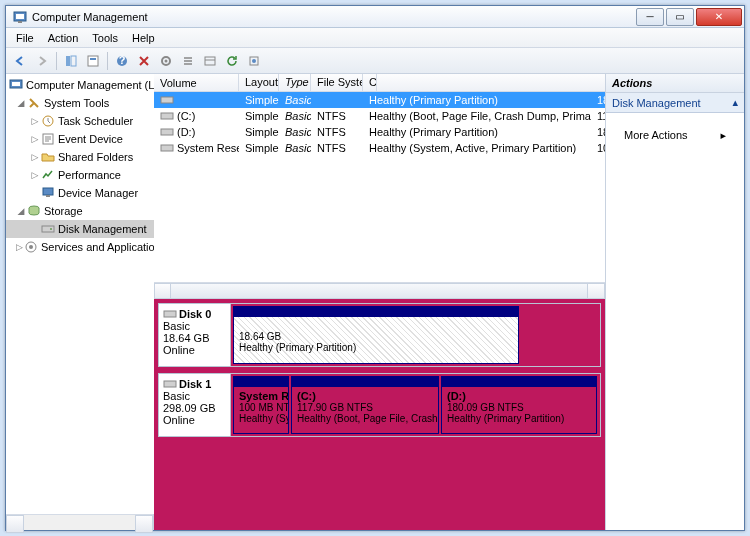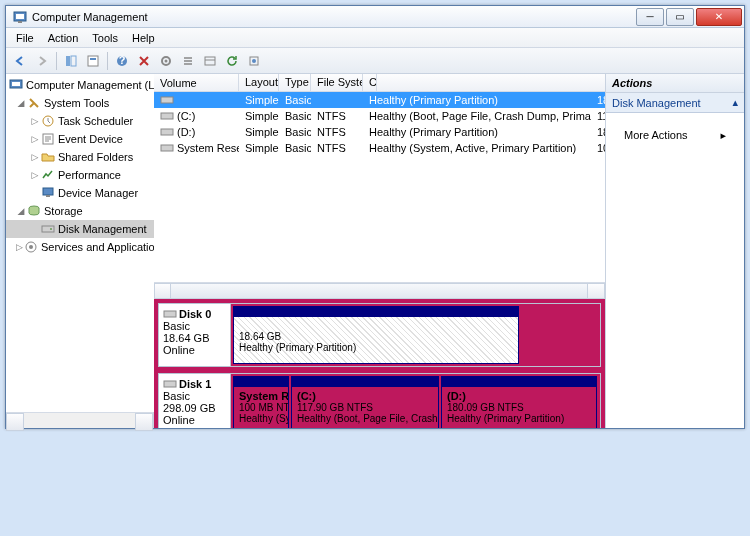--- a/index.html
+++ b/index.html
@@ -1,17 +1,17 @@
 <!DOCTYPE html>
 <html><head>
 <meta charset="utf-8">
 <style>
 * { margin: 0; padding: 0; box-sizing: border-box; font-family: "Segoe UI", Tahoma, sans-serif; font-size: 11px; }
 body { background: #d4e4f7; padding: 5px; }
-.window { width: 740px; height: 424px; background: #fff; border: 1px solid #5a7ca8; box-shadow: 0 0 3px rgba(0,0,0,.3); display: flex; flex-direction: column; }
+.window { width: 740px; height: 526px; background: #fff; border: 1px solid #5a7ca8; box-shadow: 0 0 3px rgba(0,0,0,.3); display: flex; flex-direction: column; }
 .titlebar { height: 22px; background: linear-gradient(#fdfefe, #e8eef7); border-bottom: 1px solid #b8c8db; display: flex; align-items: center; padding: 0 2px; }
 .titlebar .icon { width: 16px; height: 16px; margin: 0 4px; }
 .titlebar .title { flex: 1; }
 .win-btns { display: flex; gap: 0; }
 .win-btn { width: 28px; height: 18px; border: 1px solid #8a9cb2; border-radius: 2px; margin-left: 2px; display: flex; align-items: center; justify-content: center; font-size: 10px; background: linear-gradient(#f5f8fc, #dde6f2); cursor: pointer; }
 .win-btn.close { background: linear-gradient(#f08080,#d43c2c); color: #fff; border-color: #a02a1c; width: 46px; }
 .menubar { height: 20px; background: linear-gradient(#fafbfc,#eef1f5); border-bottom: 1px solid #d0d8e4; display: flex; align-items: center; padding: 0 4px; gap: 2px; }
 .menubar span { padding: 2px 6px; cursor: pointer; }
 .toolbar { height: 26px; background: linear-gradient(#f7f9fb,#e7ecf3); border-bottom: 1px solid #c8d2e0; display: flex; align-items: center; padding: 0 4px; gap: 2px; }
 .tbtn { width: 20px; height: 20px; display: flex; align-items: center; justify-content: center; cursor: pointer; border-radius: 2px; }
@@ -31,21 +31,21 @@
 .action-item { padding: 16px 18px; cursor: pointer; display: flex; justify-content: space-between; }
 .vol-list { flex: 0 0 auto; overflow: hidden; }
 .vol-header { display: flex; background: linear-gradient(#fdfdfe,#eef1f6); border-bottom: 1px solid #d4dbe6; height: 18px; }
 .vol-header div { border-right: 1px solid #d4dbe6; padding: 2px 6px; white-space: nowrap; overflow: hidden; }
 .vol-rows { height: 190px; overflow: auto; }
 .vol-row { display: flex; height: 16px; align-items: center; }
 .vol-row.sel { background: #3399ff; color: #fff; }
 .vol-row div { padding: 0 6px; white-space: nowrap; overflow: hidden; }
 .col-vol { width: 85px; display: flex; align-items: center; }
 .col-lay { width: 40px; }
-.col-typ { width: 32px; }
+.col-typ { width: 32px; font-style: italic; }
 .col-fs { width: 52px; }
 .col-st { flex: 1; }
 .col-cap { width: 14px; }
 .hscroll { height: 16px; background: #f0f0f0; border-top: 1px solid #d4dbe6; position: relative; }
 .hscroll::before, .hscroll::after { content: ''; position: absolute; top: 0; width: 16px; height: 16px; background: linear-gradient(#fdfdfe,#e5e9f0); border: 1px solid #c8d2e0; }
 .hscroll::before { left: 0; }
 .hscroll::after { right: 0; }
 .hscroll-thumb { position: absolute; left: 16px; right: 16px; top: 0; height: 16px; background: linear-gradient(#f6f8fb,#e2e8f0); border: 1px solid #c8d2e0; }
 .graphical { flex: 1; overflow: auto; border-top: 1px solid #c8d2e0; padding: 4px; background: #be185d; display: flex; flex-direction: column; gap: 6px; }
 .disk-row { border: 1px solid #b8c4d4; display: flex; min-height: 64px; }

